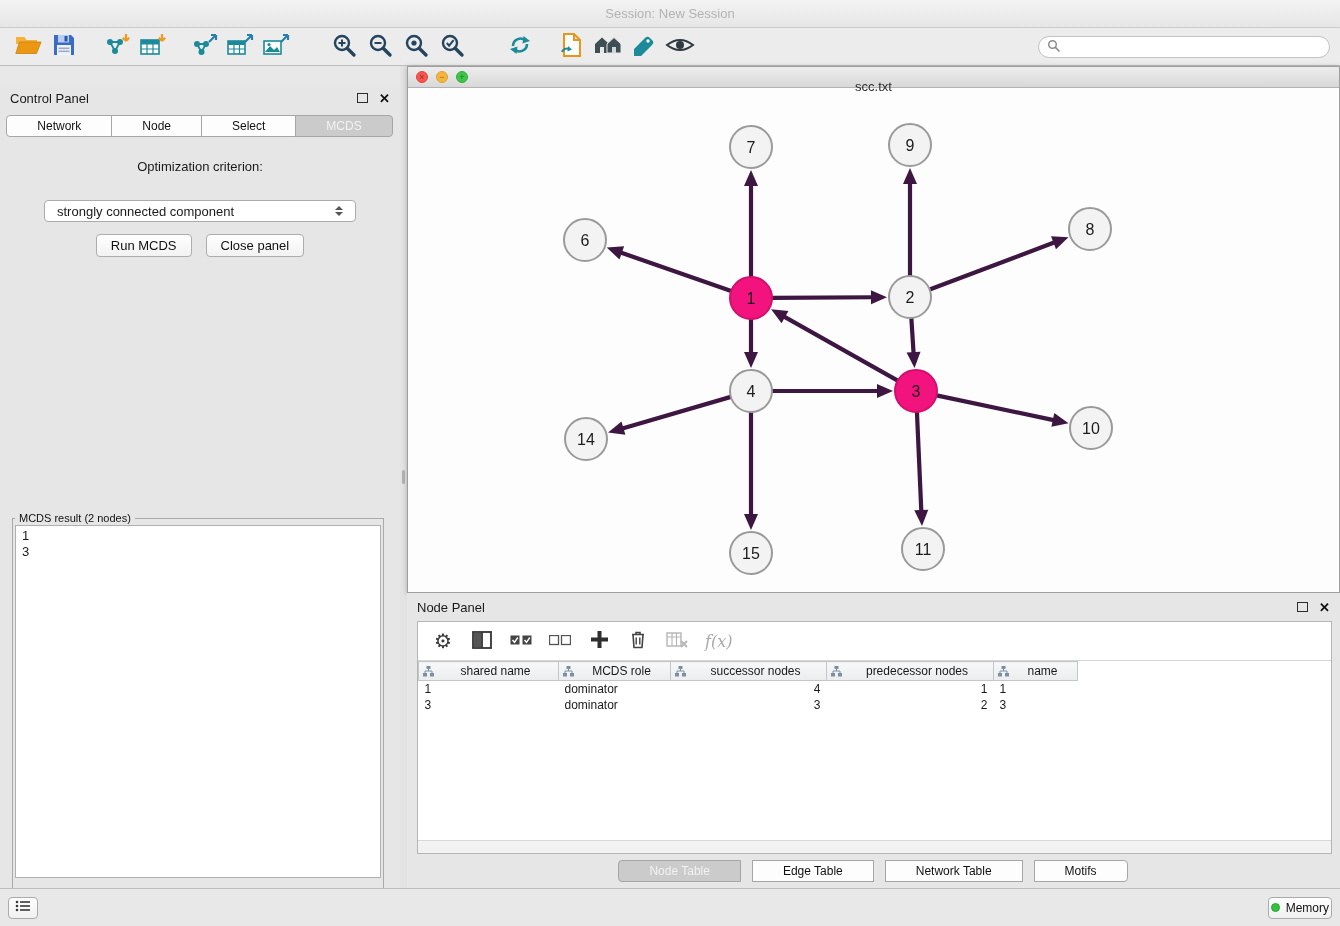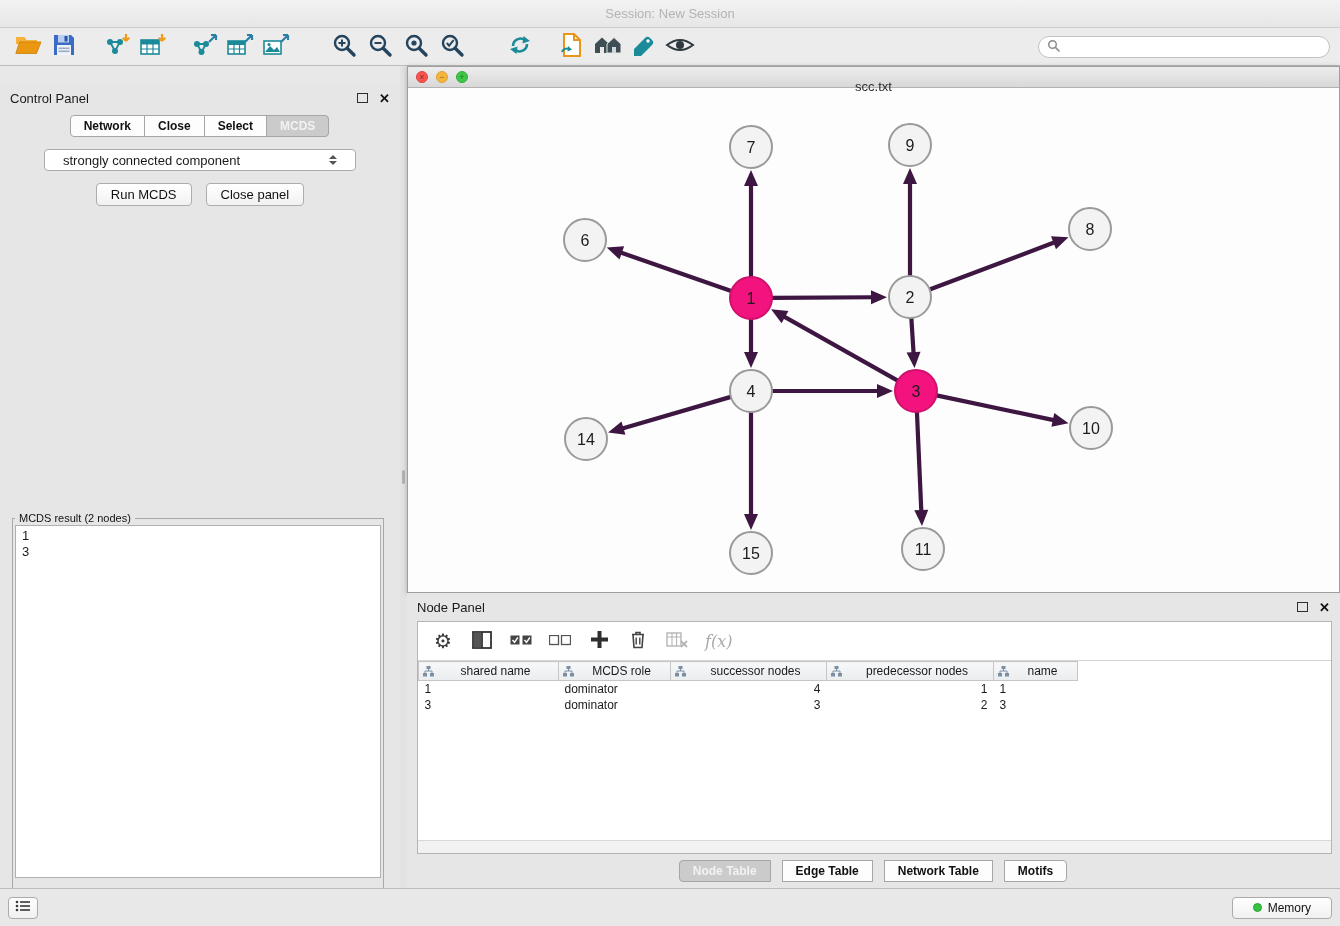--- a/index.html
+++ b/index.html
@@ -41,31 +41,31 @@
   
   .control-panel { position:absolute; left:0; top:84px; width:400px; height:822px; background:#e6e6e6; }
   .panel-header { height:28px; display:flex; align-items:center; padding:0 10px; font-size:13px; color:#1a1a1a; }
   .panel-header .spacer { flex:1; }
   .float-icon { width:11px; height:10px; border:1.5px solid #2d2d2d; margin-right:11px; }
   .close-glyph { font-size:13px; font-weight:bold; color:#111; }
 
   .seg-row { display:flex; justify-content:center; margin-top:3px; }
   .seg {
     border:1px solid #a6a6a6; background:#fdfdfd; font-size:12px;
-    padding:3px 13px; margin-left:-1px; color:#111;font-weight:bold;
+    padding:3px 30px; margin-left:-1px; color:#111;
   }
   .seg:first-child { border-radius:4px 0 0 4px; }
   .seg:last-child { border-radius:0 4px 4px 0; }
   .seg.active { background:#cbcbcb; color:#f2f2f2; }
 
   .opt-label { text-align:center; margin-top:22px; font-size:13px; }
   .dropdown {
-    width:312px; height:22px; margin:12px auto 0 auto; background:#fff;
+    width:312px; height:22px; margin:26px auto 0 auto; background:#fff;
     border:1px solid #ababab; border-radius:4px;
-    display:flex; align-items:center; padding:0 18px; font-size:13px;
+    display:flex; align-items:center; padding:0 12px; font-size:13px;
   }
   .dropdown .dd-label { flex:1; }
   .dd-arrows { display:flex; flex-direction:column; gap:2px; align-items:center; }
   .dd-arrows i { display:block; width:0; height:0; border-left:4px solid transparent; border-right:4px solid transparent; }
   .dd-arrows .up { border-bottom:4px solid #555; }
   .dd-arrows .down { border-top:4px solid #555; }
 
   .btn-row { display:flex; justify-content:center; gap:14px; margin-top:12px; }
   .mac-btn {
     background:linear-gradient(#ffffff,#f2f2f2); border:1px solid #adadad; border-radius:4px;
@@ -131,21 +131,21 @@
   
   .status-bar {
     position:absolute; left:0; top:888px; width:1340px; height:38px;
     background:#e8e8e8; border-top:1px solid #bdbdbd;
     display:flex; align-items:center; padding:0 8px;
   }
   .list-btn { width:30px; height:22px; background:linear-gradient(#fff,#f0f0f0); border:1px solid #ababab; border-radius:4px; display:flex; align-items:center; justify-content:center; }
   .memory-btn {
     margin-left:auto; height:22px; background:linear-gradient(#fff,#f0f0f0);
     border:1px solid #ababab; border-radius:4px; display:flex; align-items:center;
-    gap:6px; padding:0 20px; font-size:12px; color:#111;
+    gap:6px; padding:0 2px; font-size:12px; color:#111;
   }
   .green-dot { width:9px; height:9px; border-radius:50%; background:#35c23f; border:1px solid #2aa534; }
 </style>
 </head>
 <body>
 
 <div class="titlebar">
   <span>Session: New Session</span>
 </div>
 
@@ -351,25 +351,26 @@
 <div class="control-panel">
   <div class="panel-header">
     <span>Control Panel</span>
     <span class="spacer"></span>
     <span class="float-icon"></span>
     <span class="close-glyph">✕</span>
   </div>
 
   <div class="seg-row">
     <button class="seg">Network</button>
-    <button class="seg">Close</button>
+    <button class="seg">Node</button>
     <button class="seg">Select</button>
     <button class="seg active">MCDS</button>
   </div>
 
+  <div class="opt-label">Optimization criterion:</div>
 
   <div class="dropdown">
     <span class="dd-label">strongly connected component</span>
     <span class="dd-arrows">
         <i class="up"></i>
         <i class="down"></i>
       </span>
   </div>
 
   <div class="btn-row">

